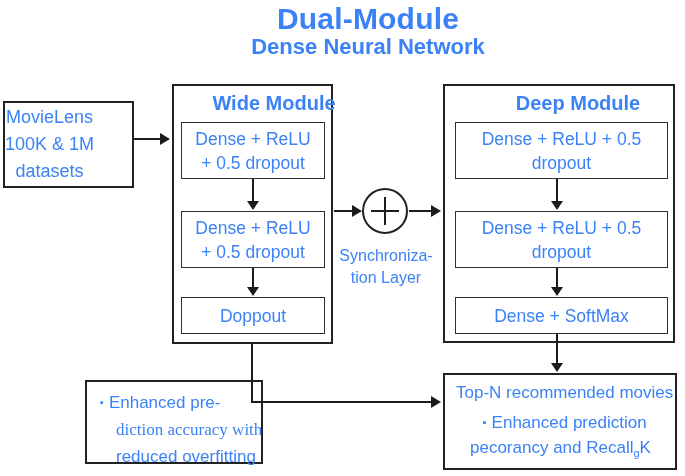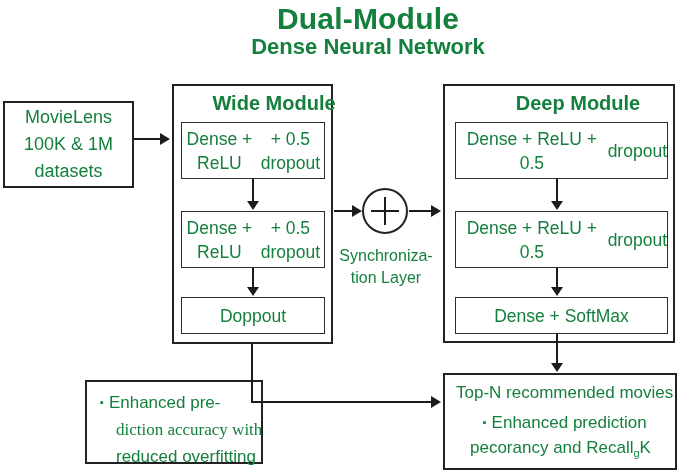--- a/index.html
+++ b/index.html
@@ -2,39 +2,39 @@
 <html><head>
 <meta charset="utf-8">
 <style>
   html, body { margin: 0; padding: 0; background: #fff; }
   #canvas {
     position: relative;
     width: 685px;
     height: 476px;
     background: #ffffff;
     font-family: "Liberation Sans", sans-serif;
-    color: #15803d;
+    color: #3b82f6;
     overflow: hidden;
   }
   .cx { position: absolute; transform: translateX(-50%); white-space: nowrap; }
   .title-main { font-size: 30px; font-weight: bold; letter-spacing: 0.2px; }
   .title-sub  { font-size: 22px; font-weight: bold; }
   .box {
     position: absolute;
     box-sizing: border-box;
     background: #ffffff;
     border: 2px solid #222222;
   }
   .inner-box {
     position: absolute;
     box-sizing: border-box;
     background: #ffffff;
     border: 1.5px solid #2e2e2e;
     display: flex;
-    flex-direction: row;
+    flex-direction: column;
     align-items: center;
     justify-content: center;
     text-align: center;
     font-size: 17.5px;
     line-height: 24px;
   }
   .module-title { font-size: 20px; font-weight: bold; margin-left: 19px; }
   .input-text { font-size: 18px; line-height: 27px; text-align: center; }
   .sync-label { font-size: 16px; line-height: 22px; text-align: center; }
   .hline, .vline { position: absolute; background: #1c1c1c; }
@@ -64,21 +64,21 @@
   sub { font-size: 11px; }
 </style>
 </head>
 <body>
 
 <div id="canvas">
 
   <div class="cx title-main" style="left:368px; top:2px;">Dual-Module</div>
   <div class="cx title-sub" style="left:368px; top:34px;">Dense Neural Network</div>
 
-  <div class="box" style="left:3px; top:101px; width:131px; height:87px; display:flex; align-items:center; justify-content:center;">
+  <div class="box" style="left:3px; top:101px; width:131px; height:87px; display:flex; align-items:center; justify-content:flex-start;">
     <div class="input-text">
       <div>MovieLens</div>
       <div>100K &amp; 1M</div>
       <div>datasets</div>
     </div>
   </div>
 
   <div class="box" style="left:172px; top:84px; width:161px; height:260px;"></div>
   <div class="cx module-title" style="left:255px; top:92px;">Wide Module</div>
 

